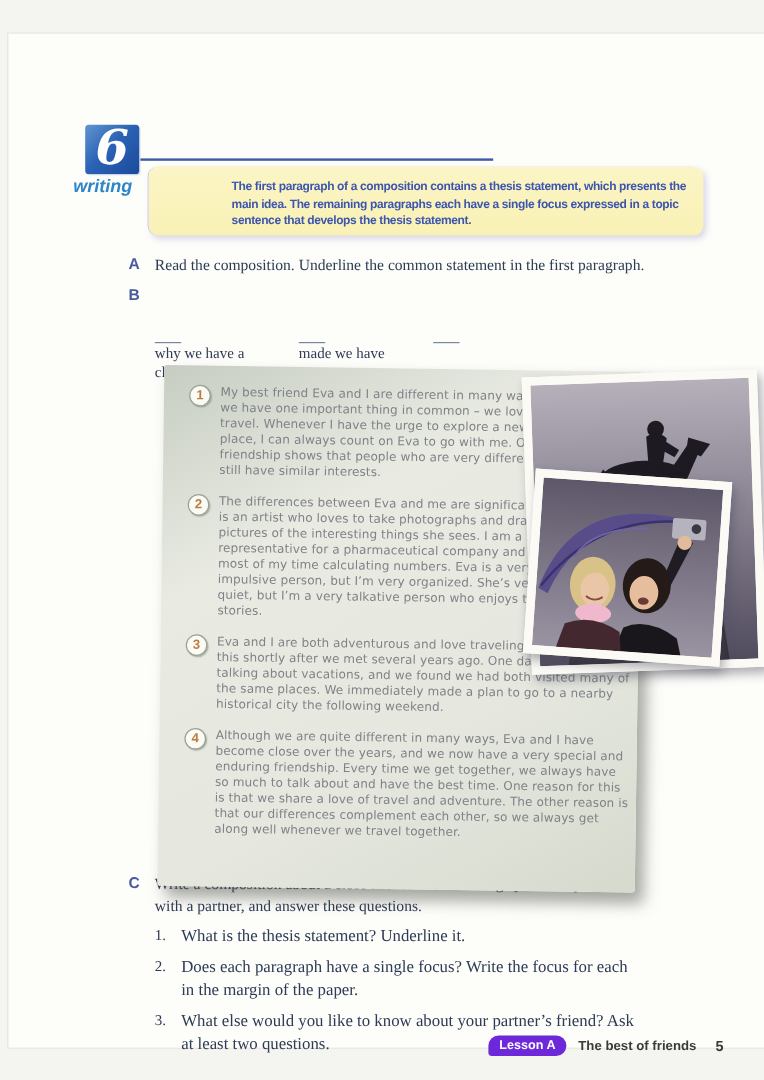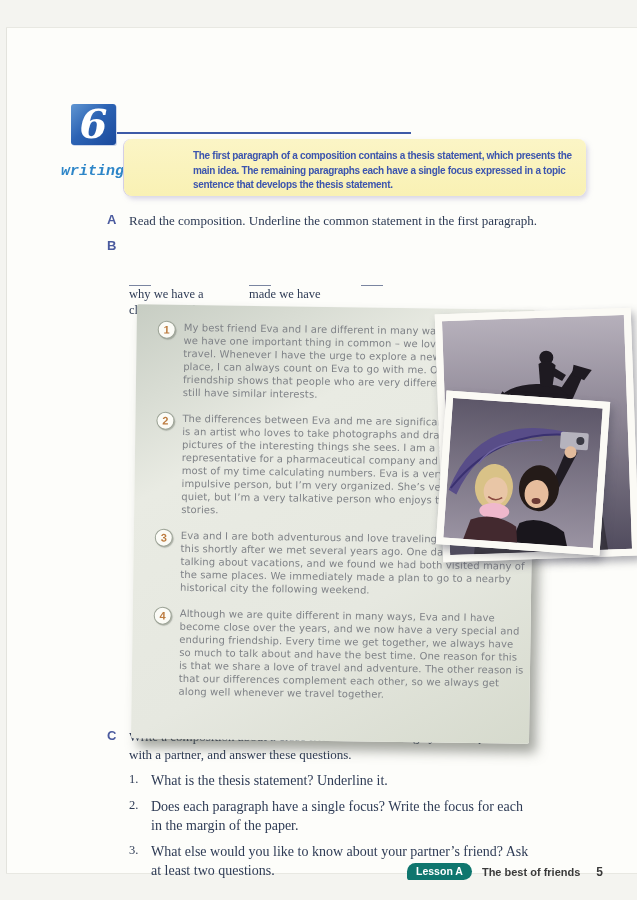--- a/index.html
+++ b/index.html
@@ -30,22 +30,22 @@
     position:absolute;left:113px;top:82px;
     font-family:"Liberation Sans", sans-serif;
     font-weight:bold;font-size:15px;color:#16254e;
     letter-spacing:-0.2px;
   }
   .title-underline{
     position:absolute;left:110px;top:104px;width:294px;height:2px;
     background:#3d5aa8;
   }
   .writing-label{
-    position:absolute;left:54px;top:135px;
-    font-family:Liberation Mono, monospace;
+    position:absolute;left:54px;top:119px;
+    font-family:Liberation Sans, sans-serif;
     font-style:italic;font-weight:bold;font-size:15px;color:#2e86c8;
   }
   .intro-box{
     position:absolute;left:117px;top:111px;width:424px;height:37px;
     background:linear-gradient(180deg,#fbf5c6 0%,#f9f1b4 100%);
     border-radius:8px;
     padding:10px 14px 10px 24px;
     box-shadow:2px 3px 5px rgba(150,140,190,0.35), -1px 0 0 #d8d2e8;
   }
   .intro-text{
@@ -122,21 +122,21 @@
   
   .question{display:flex;margin-bottom:7px;}
   .q-num{flex:none;width:22px;font-size:12.5px;color:#2e3b55;}
   .q-text{font-size:14px;color:#2e3b55;line-height:1.35;width:385px;}
   
   .footer{
     position:absolute;right:34px;top:835px;
     display:flex;align-items:center;
   }
   .lesson-badge{
-    background:#0f766e;color:#ffffff;
+    background:#6d28d9;color:#ffffff;
     font-family:"Liberation Sans", sans-serif;
     font-weight:bold;font-size:10.5px;
     padding:2px 9px 3px 9px;border-radius:9px 9px 9px 3px;
     margin-right:10px;
   }
   .lesson-title{
     font-family:"Liberation Sans", sans-serif;
     font-weight:bold;font-size:11px;color:#3a3a3a;
   }
   .page-number{

